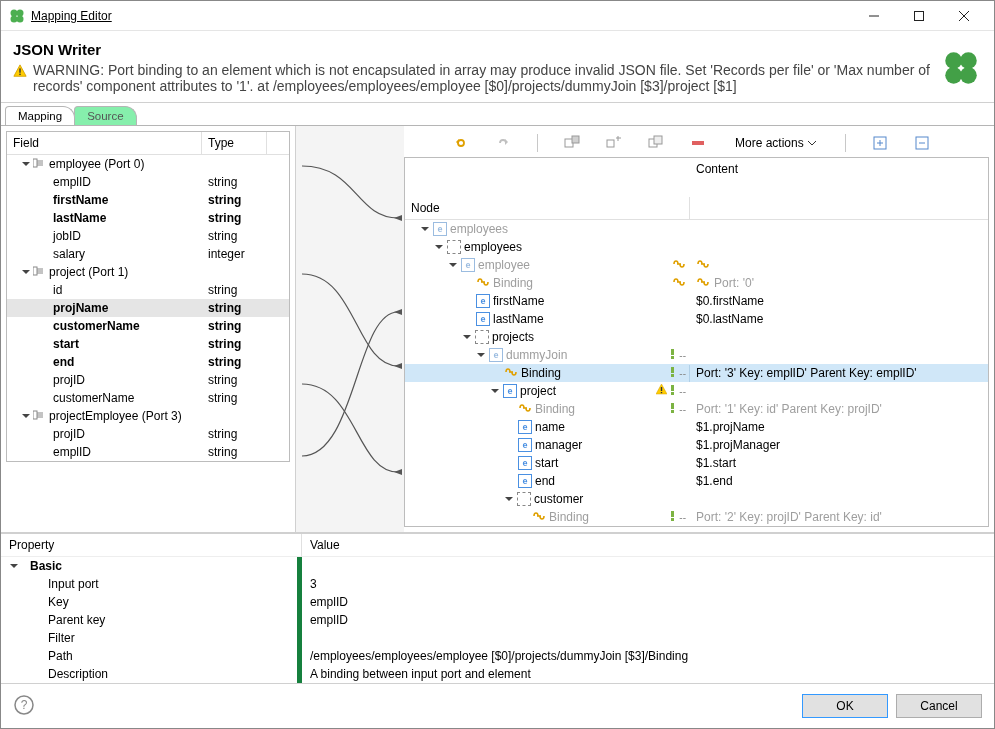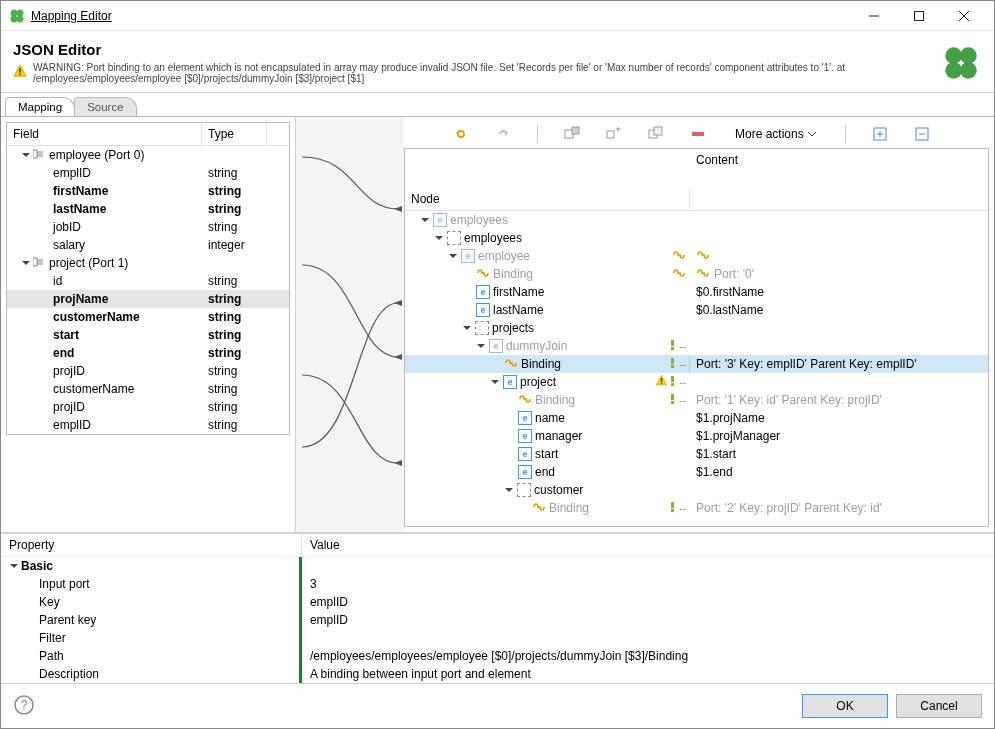--- a/index.html
+++ b/index.html
@@ -5,25 +5,25 @@
   * { box-sizing: border-box; margin: 0; padding: 0; }
   body { font-family: "Segoe UI", Tahoma, sans-serif; font-size: 12px; background: #fff; color: #000; }
   .window { width: 995px; height: 729px; border: 1px solid #888; display: flex; flex-direction: column; background: #fff; }
   .titlebar { height: 30px; display: flex; align-items: center; padding: 0 8px; border-bottom: 1px solid #e5e5e5; }
   .titlebar .title-icon { width: 16px; height: 16px; margin-right: 6px; }
   .titlebar .title { flex: 1; font-size: 12px; text-decoration: underline; }
   .titlebar .win-btn { width: 45px; height: 29px; display: flex; align-items: center; justify-content: center; color: #222; }
   .header-area { padding: 10px 12px 8px 12px; display: flex; align-items: center; border-bottom: 1px solid #d0d0d0; }
   .header-text { flex: 1; }
   .header-title { font-size: 15px; font-weight: bold; margin-bottom: 4px; }
-  .warning-row { display: flex; align-items: flex-start; font-size: 10px; color: #444; }
+  .warning-row { display: flex; align-items: flex-start; font-size: 14px; color: #444; }
   .warn-icon { width: 14px; height: 14px; margin-right: 6px; margin-top: 2px; flex-shrink: 0; }
   .clover { width: 42px; height: 42px; margin-left: 10px; flex-shrink: 0; }
   .tabstrip { height: 24px; display: flex; align-items: flex-end; padding-left: 4px; border-bottom: 1px solid #b5b5b5; background: #fff; }
-  .tab { font-size: 11.5px; padding: 3px 12px 3px 12px; border: 1px solid #b5b5b5; border-bottom: none; border-radius: 4px 12px 0 0; margin-right: -1px; background: #e5e5e5; color: #555; position: relative; }
+  .tab { font-size: 11.5px; padding: 3px 12px 3px 12px; border: 1px solid #b5b5b5; border-bottom: none; border-radius: 4px 12px 0 0; margin-right: -1px; background: #86efac; color: #555; position: relative; }
   .tab.active { background: #fff; color: #000; z-index: 2; }
   .body { flex: 1; display: flex; flex-direction: column; }
   .top-panels { flex: 1; display: flex; border-bottom: 1px solid #d0d0d0; }
   .left-panel { width: 295px; border-right: 1px solid #d0d0d0; display: flex; flex-direction: column; padding: 5px 0 0 5px; }
   .left-table { border: 1px solid #bcbcbc; flex: 0 0 auto; margin: 0 5px 0 0; }
   .lt-head { display: flex; border-bottom: 1px solid #e0e0e0; background: #fff; font-size: 12px; }
   .lt-head .c1 { width: 195px; padding: 4px 6px; border-right: 1px solid #e0e0e0; }
   .lt-head .c2 { width: 65px; padding: 4px 6px; border-right: 1px solid #e0e0e0; }
   .lt-head .c3 { flex: 1; }
   .lt-row { display: flex; font-size: 12px; height: 18px; align-items: center; }
@@ -52,21 +52,21 @@
   .node-icon { width: 14px; height: 14px; display: inline-flex; align-items: center; justify-content: center; font-size: 9px; font-weight: bold; border: 1px solid; flex-shrink: 0; }
   .ni-e { border-color: #4a90e2; color: #4a90e2; background: #fff; }
   .ni-ghost { background: #fff; }
   .ni-o { border-color: #888; color: #888; }
   .e-right { position: absolute; right: 3px; display: flex; align-items: center; gap: 1px; }
   .props { display: grid; grid-template-columns: 1fr 2.3fr; border-top: 1px solid #d0d0d0; }
   .props-head { font-size: 12px; padding: 4px 8px; border-right: 1px solid #e0e0e0; border-bottom: 1px solid #eee; }
   .props-head.rv { border-right: none; }
   .prop-row { display: contents; }
   .prop-row > div { font-size: 12px; padding: 2px 6px 2px 8px; }
-  .prop-row .pk { border-right: 3px solid #15803d; display: flex; align-items: center; gap: 2px; }
+  .prop-row .pk { border-right: 5px solid #15803d; display: flex; align-items: center; gap: 11px; }
   .prop-sec { font-weight: bold; display: flex; align-items: center; gap: 4px; padding: 3px 6px; }
   .footer { height: 45px; border-top: 1px solid #d0d0d0; display: flex; align-items: center; padding: 0 12px; gap: 8px; }
   .footer .sp { flex: 1; }
   .btn { min-width: 86px; height: 24px; border: 1px solid #adadad; background: #e1e1e1; font-size: 12px; display: flex; align-items: center; justify-content: center; }
   .btn.primary { border-color: #3399ff; }
 </style>
 </head>
 <body>
 
 <div class="window">
@@ -91,21 +91,21 @@
     <div class="win-btn">
         <svg width="10" height="10">
           <line x1="0" y1="0" x2="10" y2="10" stroke="#222"></line>
           <line x1="10" y1="0" x2="0" y2="10" stroke="#222"></line>
         </svg>
       </div>
   </div>
 
   <div class="header-area">
     <div class="header-text">
-      <div class="header-title">JSON Editor</div>
+      <div class="header-title">JSON Writer</div>
       <div class="warning-row">
         <svg class="warn-icon" viewBox="0 0 16 16">
             <path d="M8 1 L15 14 L1 14 Z" fill="#ffcc00" stroke="#d4a000"></path>
             <rect x="7.2" y="5" width="1.6" height="5" fill="#333"></rect>
             <rect x="7.2" y="11" width="1.6" height="1.6" fill="#333"></rect>
           </svg>
         <span>WARNING: Port binding to an element which is not encapsulated in array may produce invalid JSON file. Set 'Records per file' or 'Max number of records' component attributes to '1'. at /employees/employees/employee [$0]/projects/dummyJoin [$3]/project [$1]</span>
       </div>
     </div>
     <svg class="clover" viewBox="0 0 40 40">
@@ -243,20 +243,38 @@
                   <span>projID</span>
                 </div>
                 <div class="c2">string</div>
               </div>
               <div class="lt-row">
                 <div class="c1">
                   <span class="spacer" style="width:38px"></span>
                   <span>customerName</span>
                 </div>
                 <div class="c2">string</div>
+              </div>
+              <div class="lt-row">
+                <div class="c1">
+                  <span class="spacer" style="width:6px"></span>
+                  <span class="tw">
+                    <svg width="10" height="10">
+                      <path d="M1 3 l4 4 l4 -4" fill="#444"></path>
+                    </svg>
+                  </span>
+                  <span><svg width="14" height="12">
+                      <rect x="0" y="2" width="4" height="8" fill="none" stroke="#888"></rect>
+                      <line x1="4" y1="4" x2="10" y2="4" stroke="#888"></line>
+                      <line x1="4" y1="6" x2="10" y2="6" stroke="#888"></line>
+                      <line x1="4" y1="8" x2="10" y2="8" stroke="#888"></line>
+                    </svg></span>
+                  <span>projectEmployee (Port 3)</span>
+                </div>
+                <div class="c2"></div>
               </div>
               <div class="lt-row">
                 <div class="c1">
                   <span class="spacer" style="width:38px"></span>
                   <span>projID</span>
                 </div>
                 <div class="c2">string</div>
               </div>
               <div class="lt-row">
                 <div class="c1">

